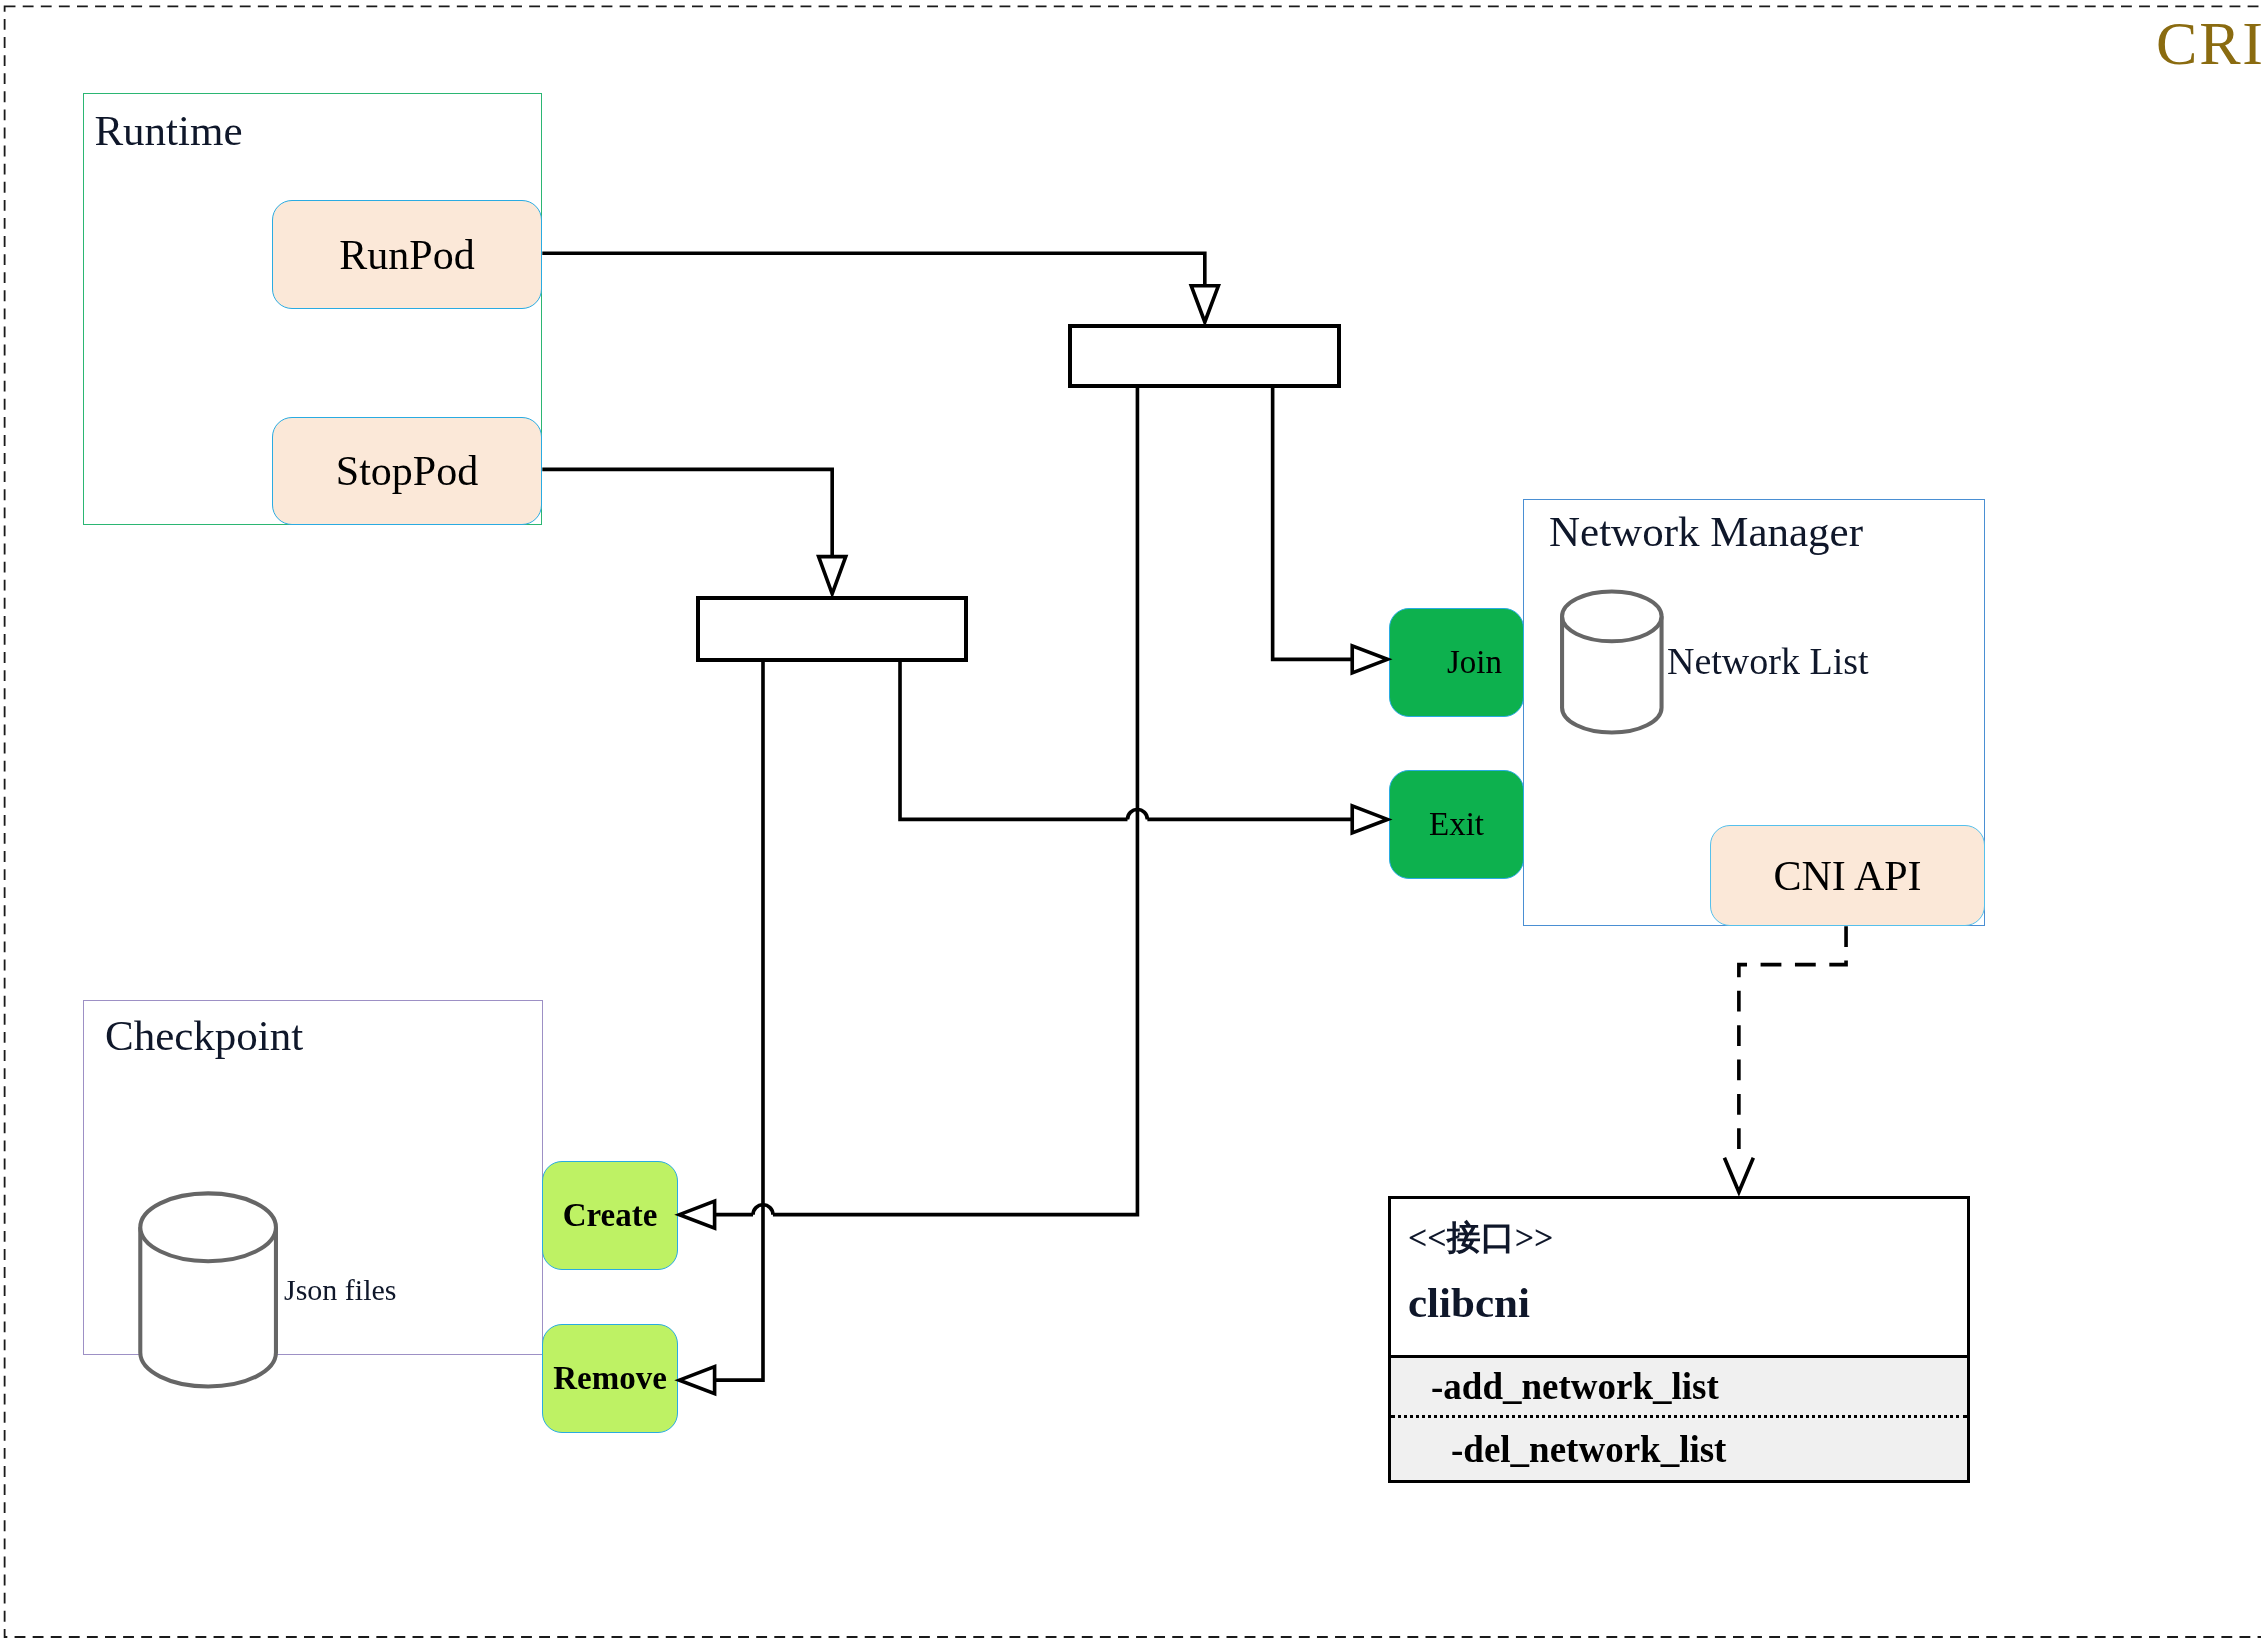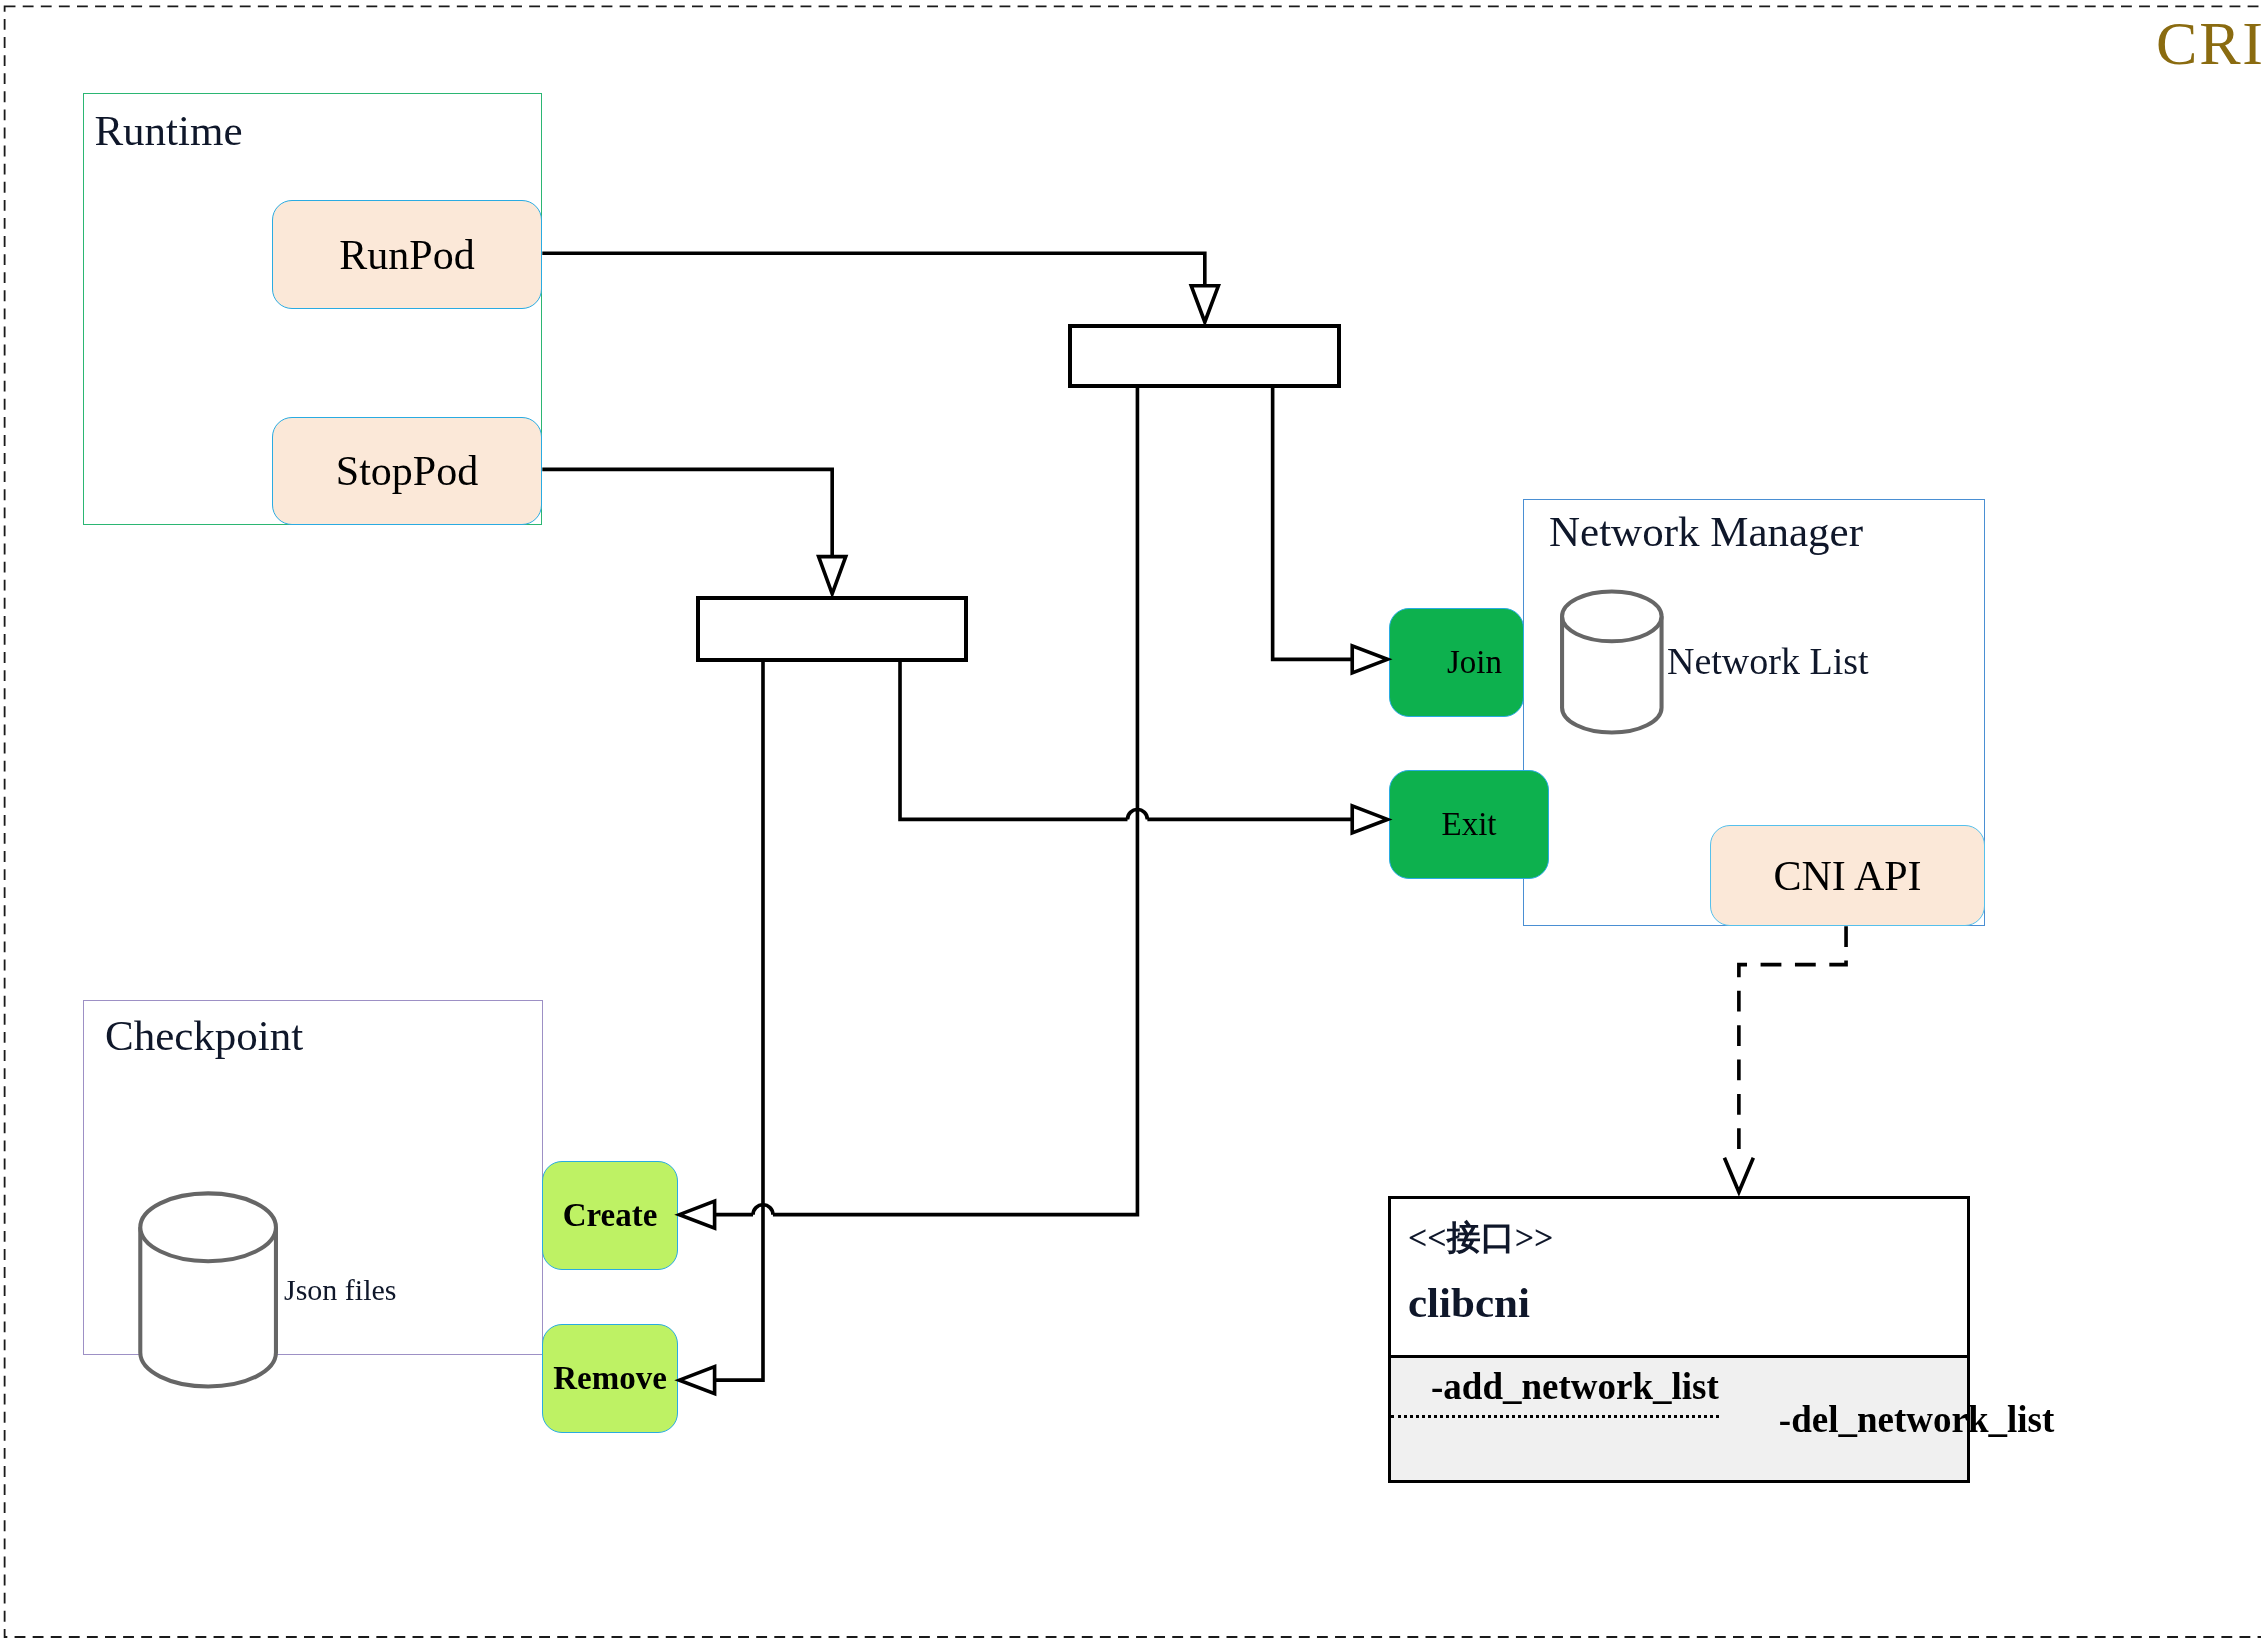--- a/index.html
+++ b/index.html
@@ -20,31 +20,31 @@
   .runpod-box{left:272px;top:200px;width:270px;height:109px;font-size:42px;}
   .stoppod-box{left:272px;top:417px;width:270px;height:108px;font-size:42px;}
 
   .junction{border:4.1px solid #000;background:#fff;}
   .junction-1{left:1068px;top:324px;width:273px;height:64px;}
   .junction-2{left:696px;top:596px;width:272px;height:66px;}
 
   .nm-box{left:1523px;top:499px;width:462px;height:427px;border:1.4px solid #4a8fd3;background:#fff;}
   .green{background:#0db14e;border:1.4px solid #29abe2;}
   .join-box{left:1389px;top:608px;width:135px;height:109px;font-size:33px;padding-left:36px;}
-  .exit-box{left:1389px;top:770px;width:160px;height:109px;font-size:33px;}
+  .exit-box{left:1389px;top:770px;width:135px;height:109px;font-size:33px;}
   .cni-box{left:1710px;top:825px;width:275px;height:101px;background:#fbe8d8;border:1.4px solid #55c0ec;font-size:42px;}
 
   .checkpoint-box{left:83px;top:1000px;width:460px;height:355px;border:1.4px solid #9d90c5;background:#fff;}
   .blue{background:#bef264;border:1.4px solid #29abe2;font-weight:bold;}
   .create-box{left:542px;top:1161px;width:136px;height:109px;font-size:33px;}
   .remove-box{left:542px;top:1324px;width:136px;height:109px;font-size:33px;}
 
   .uml-box{left:1388px;top:1196px;width:582px;height:287px;border:3.6px solid #000;background:#fff;display:flex;flex-direction:column;font-weight:bold;}
   .uml-title{height:156px;position:relative;background:#fff;}
-  .uml-attrs{flex:1;background:#f0f0f0;border-top:3.6px solid #000;display:flex;flex-direction:row;}
+  .uml-attrs{flex:1;background:#f0f0f0;border-top:3.6px solid #000;display:flex;flex-direction:column;}
   .uml-row1{height:57px;border-bottom:3.2px dotted #000;display:flex;align-items:center;}
   .uml-row2{flex:1;display:flex;align-items:center;margin-left:20px;}
   .uml-method{font-size:37px;line-height:1;padding-left:40px;color:#000;white-space:nowrap;}
 
   .title-95{font-size:43px;}
   .cri-label{left:2156px;top:11.8px;font-size:62px;color:#8a6b10;letter-spacing:1.8px;}
   svg{position:absolute;left:0;top:0;z-index:5;}
   .boxes{position:absolute;left:0;top:0;z-index:2;}
 </style>
 </head>

